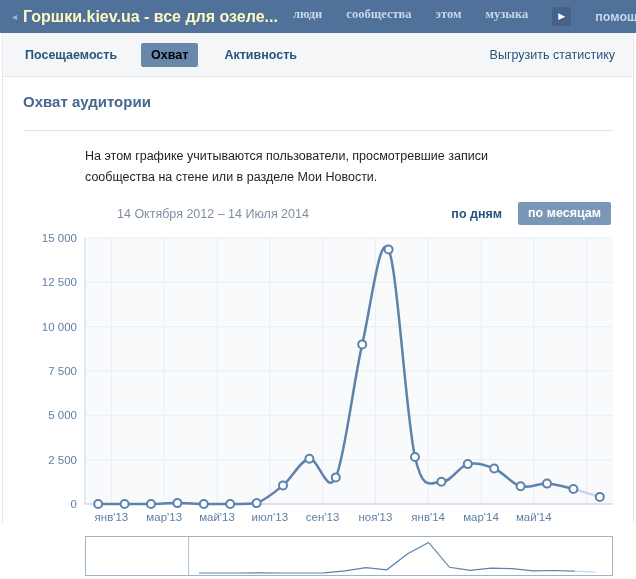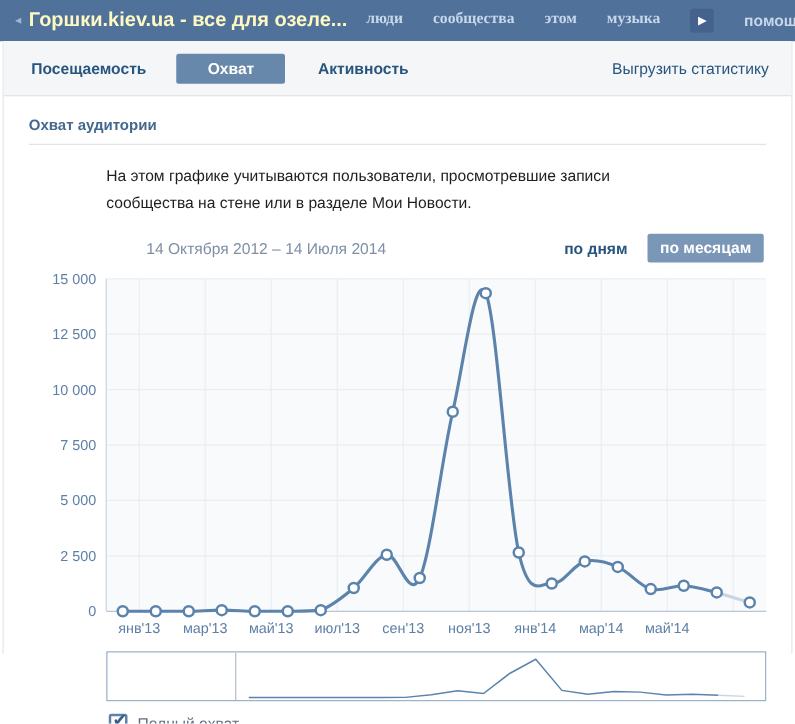--- a/index.html
+++ b/index.html
@@ -23,27 +23,27 @@
 
   
   .frame { border-left:1px solid #e3e8ee; border-right:1px solid #e3e8ee;
     margin:0 2px; height:490px; background:#fff; }
 
   
   .tabbar { background:#f5f6f8; border-bottom:1px solid #e2e5e9; height:44px;
     display:flex; align-items:center; padding:0 18px 0 22px; }
   .tabbar .tab { color:#28557e; font-weight:bold; text-decoration:none;
     margin-right:26px; padding:5px 0; cursor:pointer; }
-  .tabbar .tab.active { background:#6787ab; color:#ffffff; border-radius:2px;
-    padding:5px 25px; margin-left:-2px; }
+  .tabbar .tab.active { background:#6787ab; color:#000000; border-radius:2px;
+    padding:5px 10px; margin-left:-2px; }
   .export-link { margin-left:auto; color:#28557e; text-decoration:none; cursor:pointer; }
 
   
-  .section-title { color:#45688e; font-weight:bold; font-size:12px;
-    margin:16px 20px 0 20px; padding-bottom:8px; border-bottom:1px solid #dce6ee; }
+  .section-title { color:#45688e; font-weight:bold; font-size:15px;
+    margin:16px 20px 0 20px; padding-bottom:20px; border-bottom:1px solid #dce6ee; }
   .description { margin:15px 20px 0 82px; width:450px; line-height:1.65; color:#1f1f1f; }
 
   .chart-head { display:flex; align-items:center; margin:15px 22px 6px 82px; }
   .period { color:#7e8fa3;margin-left:32px; }
   .by-days { margin-left:auto; color:#28557e; font-weight:bold; text-decoration:none;
     cursor:pointer; }
   .by-months { margin-left:16px; background:#7a97b7; color:#fff; font-weight:bold;
     border:0; border-radius:2px; padding:4px 10px 5px 10px; font-size:12.5px;
     font-family:inherit; cursor:pointer; }
 

